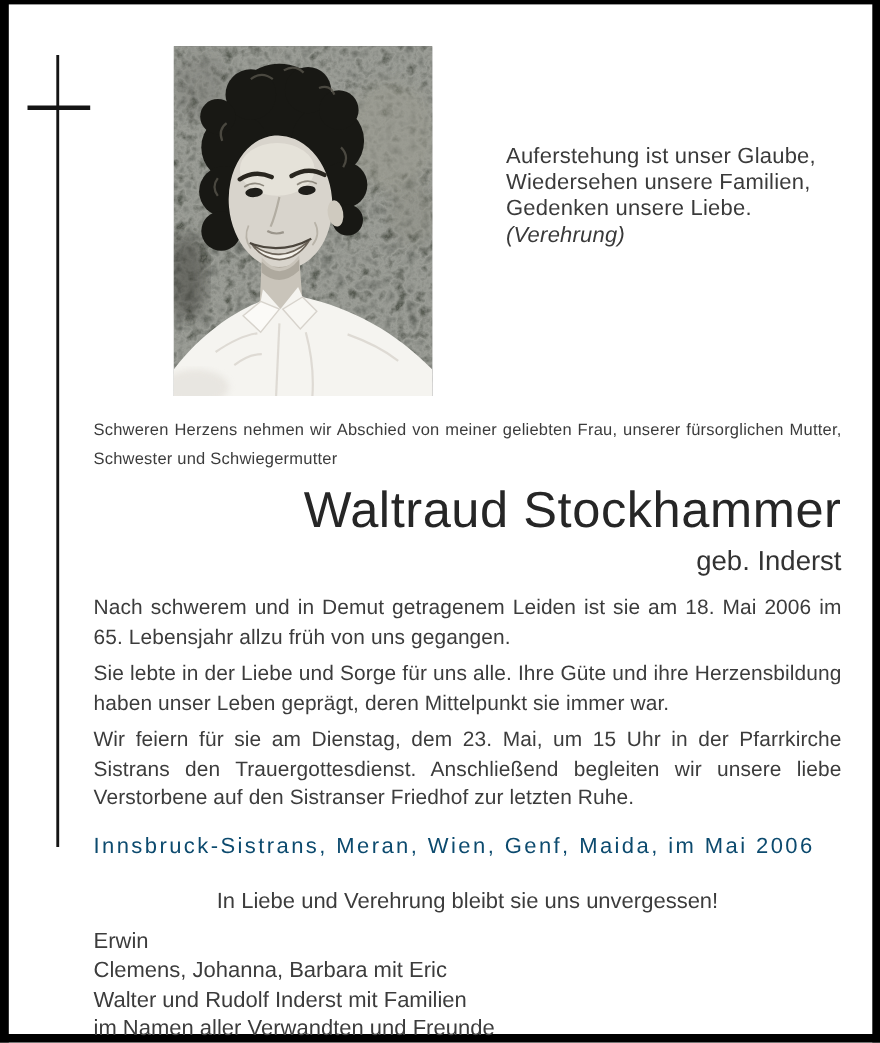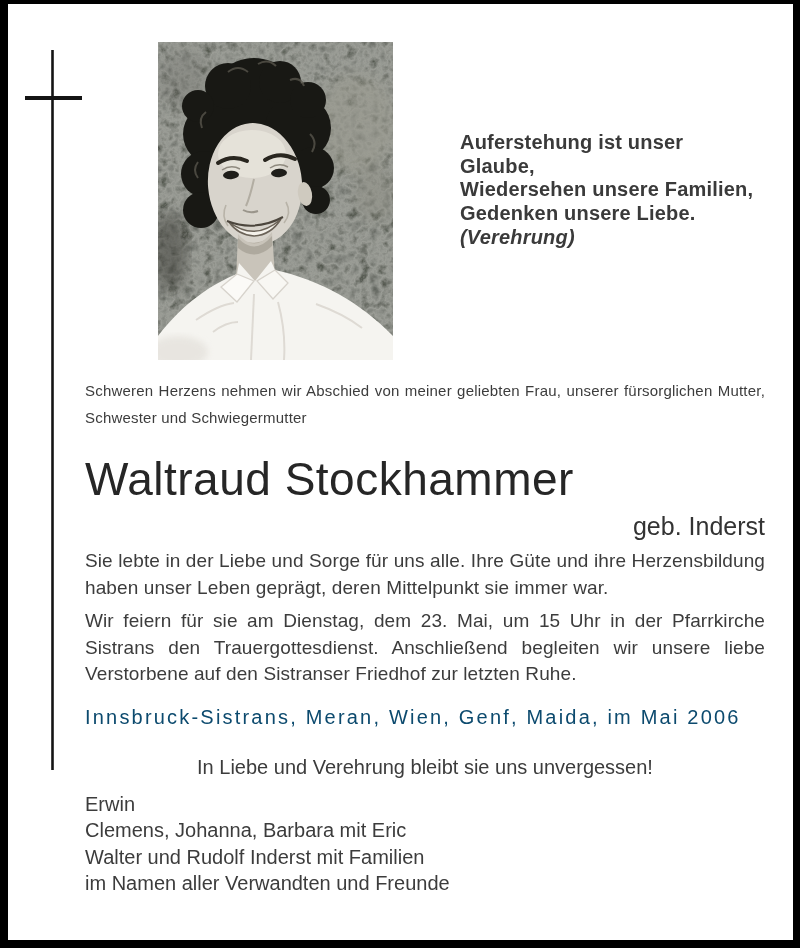--- a/index.html
+++ b/index.html
@@ -33,21 +33,21 @@
     width: 235px; height: 318px;
   }
   .photo-wrap svg { display: block; width: 100%; height: 100%; }
 
   .quote {
     position: absolute;
     left: 460px; top: 131px;
     width: 300px;
     font-size: 20px;
     line-height: 23.5px;
-    font-weight: 700;
+    font-weight: 400;
     color: #3a3a3a;
     letter-spacing: 0.2px;
   }
   .quote .attribution { font-style: italic; margin-top: 1px; }
 
   .content {
     position: absolute;
     left: 85px; top: 378px;
     width: 680px;
   }
@@ -55,25 +55,25 @@
   .intro {
     font-size: 15px;
     line-height: 26.5px;
     font-weight: 300;
     text-align: justify;
     text-align-last: left;
     letter-spacing: 0.2px;
   }
 
   .deceased-name {
-    margin-top: 22px;
+    margin-top: 6px;
     font-size: 46px;
     line-height: 52px;
     font-weight: 300;
-    text-align: left;
+    text-align: right;
     color: #262626;
     letter-spacing: 0.5px;
     white-space: nowrap;
   }
 
   .maiden-name {
     margin-top: 6px;
     font-size: 25px;
     line-height: 30px;
     font-weight: 300;
@@ -236,20 +236,21 @@
     <div>Gedenken unsere Liebe.</div>
     <div class="attribution">(Verehrung)</div>
   </div>
 
   <div class="content">
     <p class="intro">Schweren Herzens nehmen wir Abschied von meiner geliebten Frau, unserer fürsorglichen Mutter, Schwester und Schwiegermutter</p>
 
     <div class="deceased-name">Waltraud Stockhammer</div>
     <div class="maiden-name">geb. Inderst</div>
 
+    <p class="body-par first">Nach schwerem und in Demut getragenem Leiden ist sie am 18. Mai 2006 im 65. Lebensjahr allzu früh von uns gegangen.</p>
     <p class="body-par">Sie lebte in der Liebe und Sorge für uns alle. Ihre Güte und ihre Herzensbildung haben unser Leben geprägt, deren Mittelpunkt sie immer war.</p>
     <p class="body-par">Wir feiern für sie am Dienstag, dem 23. Mai, um 15 Uhr in der Pfarrkirche Sistrans den Trauergottesdienst. Anschließend begleiten wir unsere liebe Verstorbene auf den Sistranser Friedhof zur letzten Ruhe.</p>
 
     <div class="places-line">Innsbruck-Sistrans, Meran, Wien, Genf, Maida, im Mai 2006</div>
 
     <p class="closing-line">In Liebe und Verehrung bleibt sie uns unvergessen!</p>
 
     <div class="mourners">
       <div>Erwin</div>
       <div>Clemens, Johanna, Barbara mit Eric</div>

